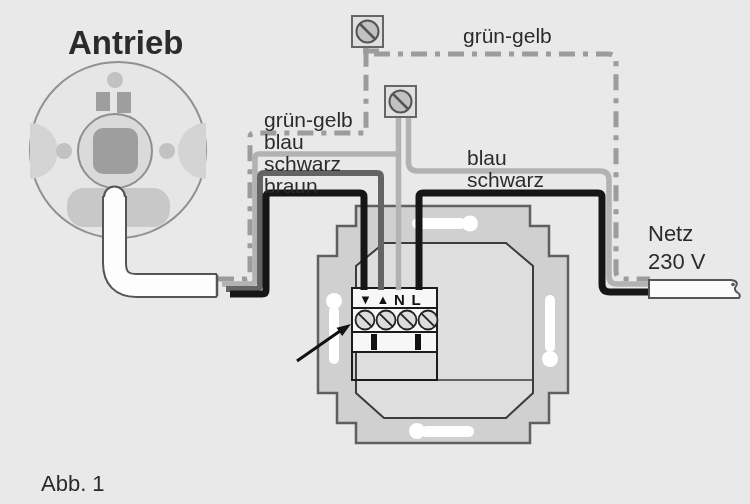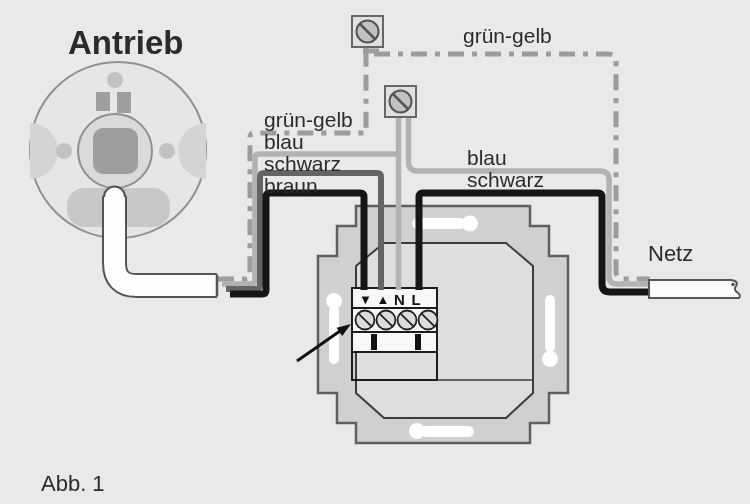--- a/index.html
+++ b/index.html
@@ -7,21 +7,21 @@
     position:relative;width:750px;height:504px;
     background:#e9e9e9;overflow:hidden;
     font-family:"Liberation Sans","DejaVu Sans",sans-serif;
     color:#2b2b2b;
   }
   .stage svg{position:absolute;left:0;top:0;}
   .lbl{position:absolute;white-space:nowrap;line-height:1.04;color:#2b2b2b;}
   .lbl-21{font-size:21px;}
   .lbl-22{font-size:22px;}
   .lbl-24{font-size:33px;font-weight:bold;}
-  .netz-block{font-size:22px;line-height:28px;margin-top:20px;}
+  .netz-block{font-size:22px;line-height:28px;}
   svg text.mark{font-family:"Liberation Sans","DejaVu Sans",sans-serif;font-weight:bold;fill:#111;}
 </style>
 </head>
 <body>
 
 <div class="stage">
 
   <svg width="750" height="504" viewBox="0 0 750 504">
 
     <g>
@@ -136,16 +136,17 @@
   <div class="lbl lbl-21" style="left:264px;top:109px;">grün-gelb</div>
   <div class="lbl lbl-21" style="left:264px;top:131px;">blau</div>
   <div class="lbl lbl-21" style="left:264px;top:153px;">schwarz</div>
   <div class="lbl lbl-21" style="left:264px;top:175px;">braun</div>
 
   <div class="lbl lbl-21" style="left:467px;top:147px;">blau</div>
   <div class="lbl lbl-21" style="left:467px;top:169px;">schwarz</div>
 
   <div class="lbl netz-block" style="left:648px;top:220px;">
     <div>Netz</div>
+    <div>230 V</div>
   </div>
 
   <div class="lbl lbl-22" style="left:10px;top:473px;margin-left:31px;">Abb. 1</div>
 </div>
 
 </body></html>

